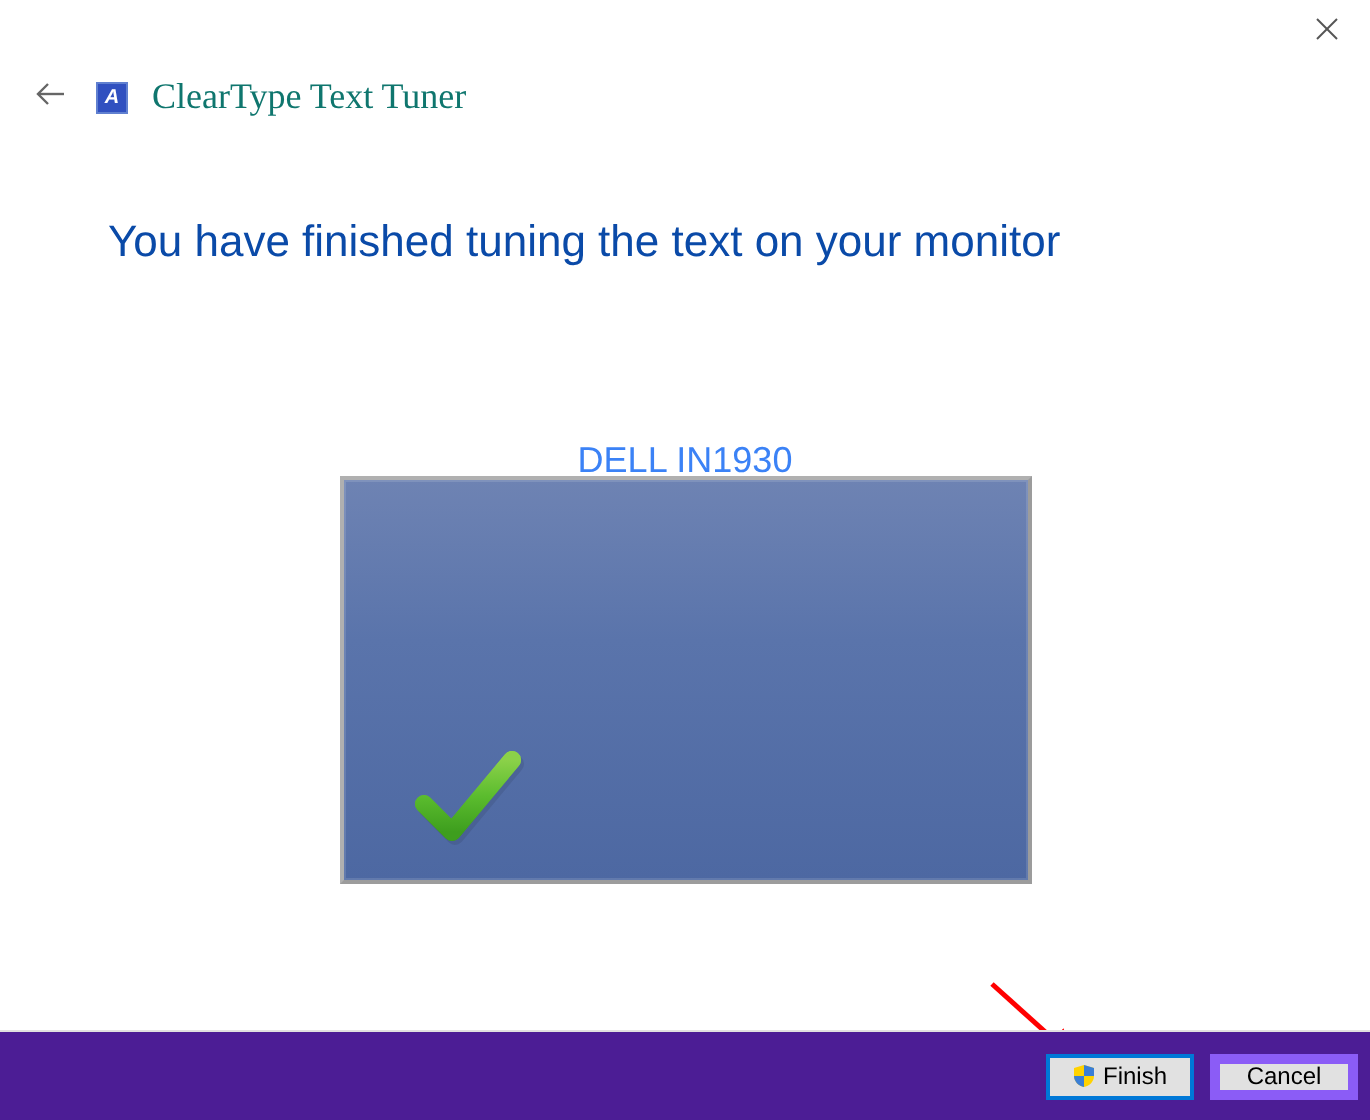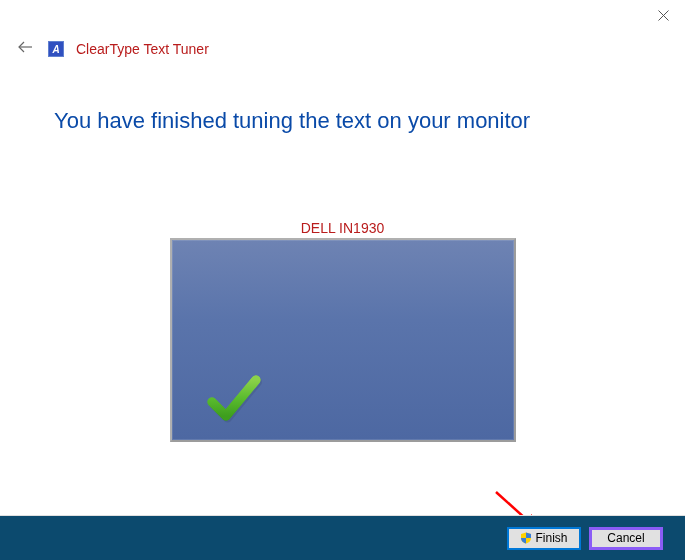--- a/index.html
+++ b/index.html
@@ -51,39 +51,40 @@
       color: #fff;
       font-size: 10px;
       font-weight: bold;
       position: absolute;
       top: 50%;
       left: 50%;
       transform: translate(-50%, -50%);
       font-style: italic;
     }
     .app-title {
-      font-size: 14px;
-      color: #b91c1c;
+      font-size: 18px;
+      color: #0f766e;
+      font-family: Liberation Serif, serif;
     }
     .main-heading {
       position: absolute;
       top: 108px;
       left: 54px;
       font-size: 22px;
       color: #0a4aa8;
       font-weight: 400;
     }
     .monitor-label {
       position: absolute;
       top: 220px;
       left: 0;
       width: 100%;
       text-align: center;
-      font-size: 14px;
-      color: #b91c1c;
+      font-size: 18px;
+      color: #3b82f6;
     }
     .monitor-box {
       position: absolute;
       top: 238px;
       left: 50%;
       transform: translateX(-50%);
       width: 346px;
       height: 204px;
       border: 2px solid #9c9c9c;
       border-top-color: #b0b0b0;
@@ -97,35 +98,35 @@
       left: 34px;
       width: 56px;
       height: 56px;
     }
     .footer {
       position: absolute;
       bottom: 0;
       left: 0;
       right: 0;
       height: 45px;
-      background: #0c4a6e;
+      background: #4c1d95;
       border-top: 1px solid #e0e0e0;
       display: flex;
       align-items: center;
       justify-content: flex-end;
-      padding-right: 22px;
+      padding-right: 6px;
       gap: 8px;
     }
     .btn {
       height: 23px;
       min-width: 74px;
       font-size: 12px;
       font-family: inherit;
       background: #e1e1e1;
-      border: 3px solid #8b5cf6;
+      border: 5px solid #8b5cf6;
       cursor: pointer;
       display: inline-flex;
       align-items: center;
       justify-content: center;
       gap: 3px;
       padding: 0 8px;
     }
     .btn-primary {
       border: 2px solid #0078d7;
       background: #e1e1e1;

